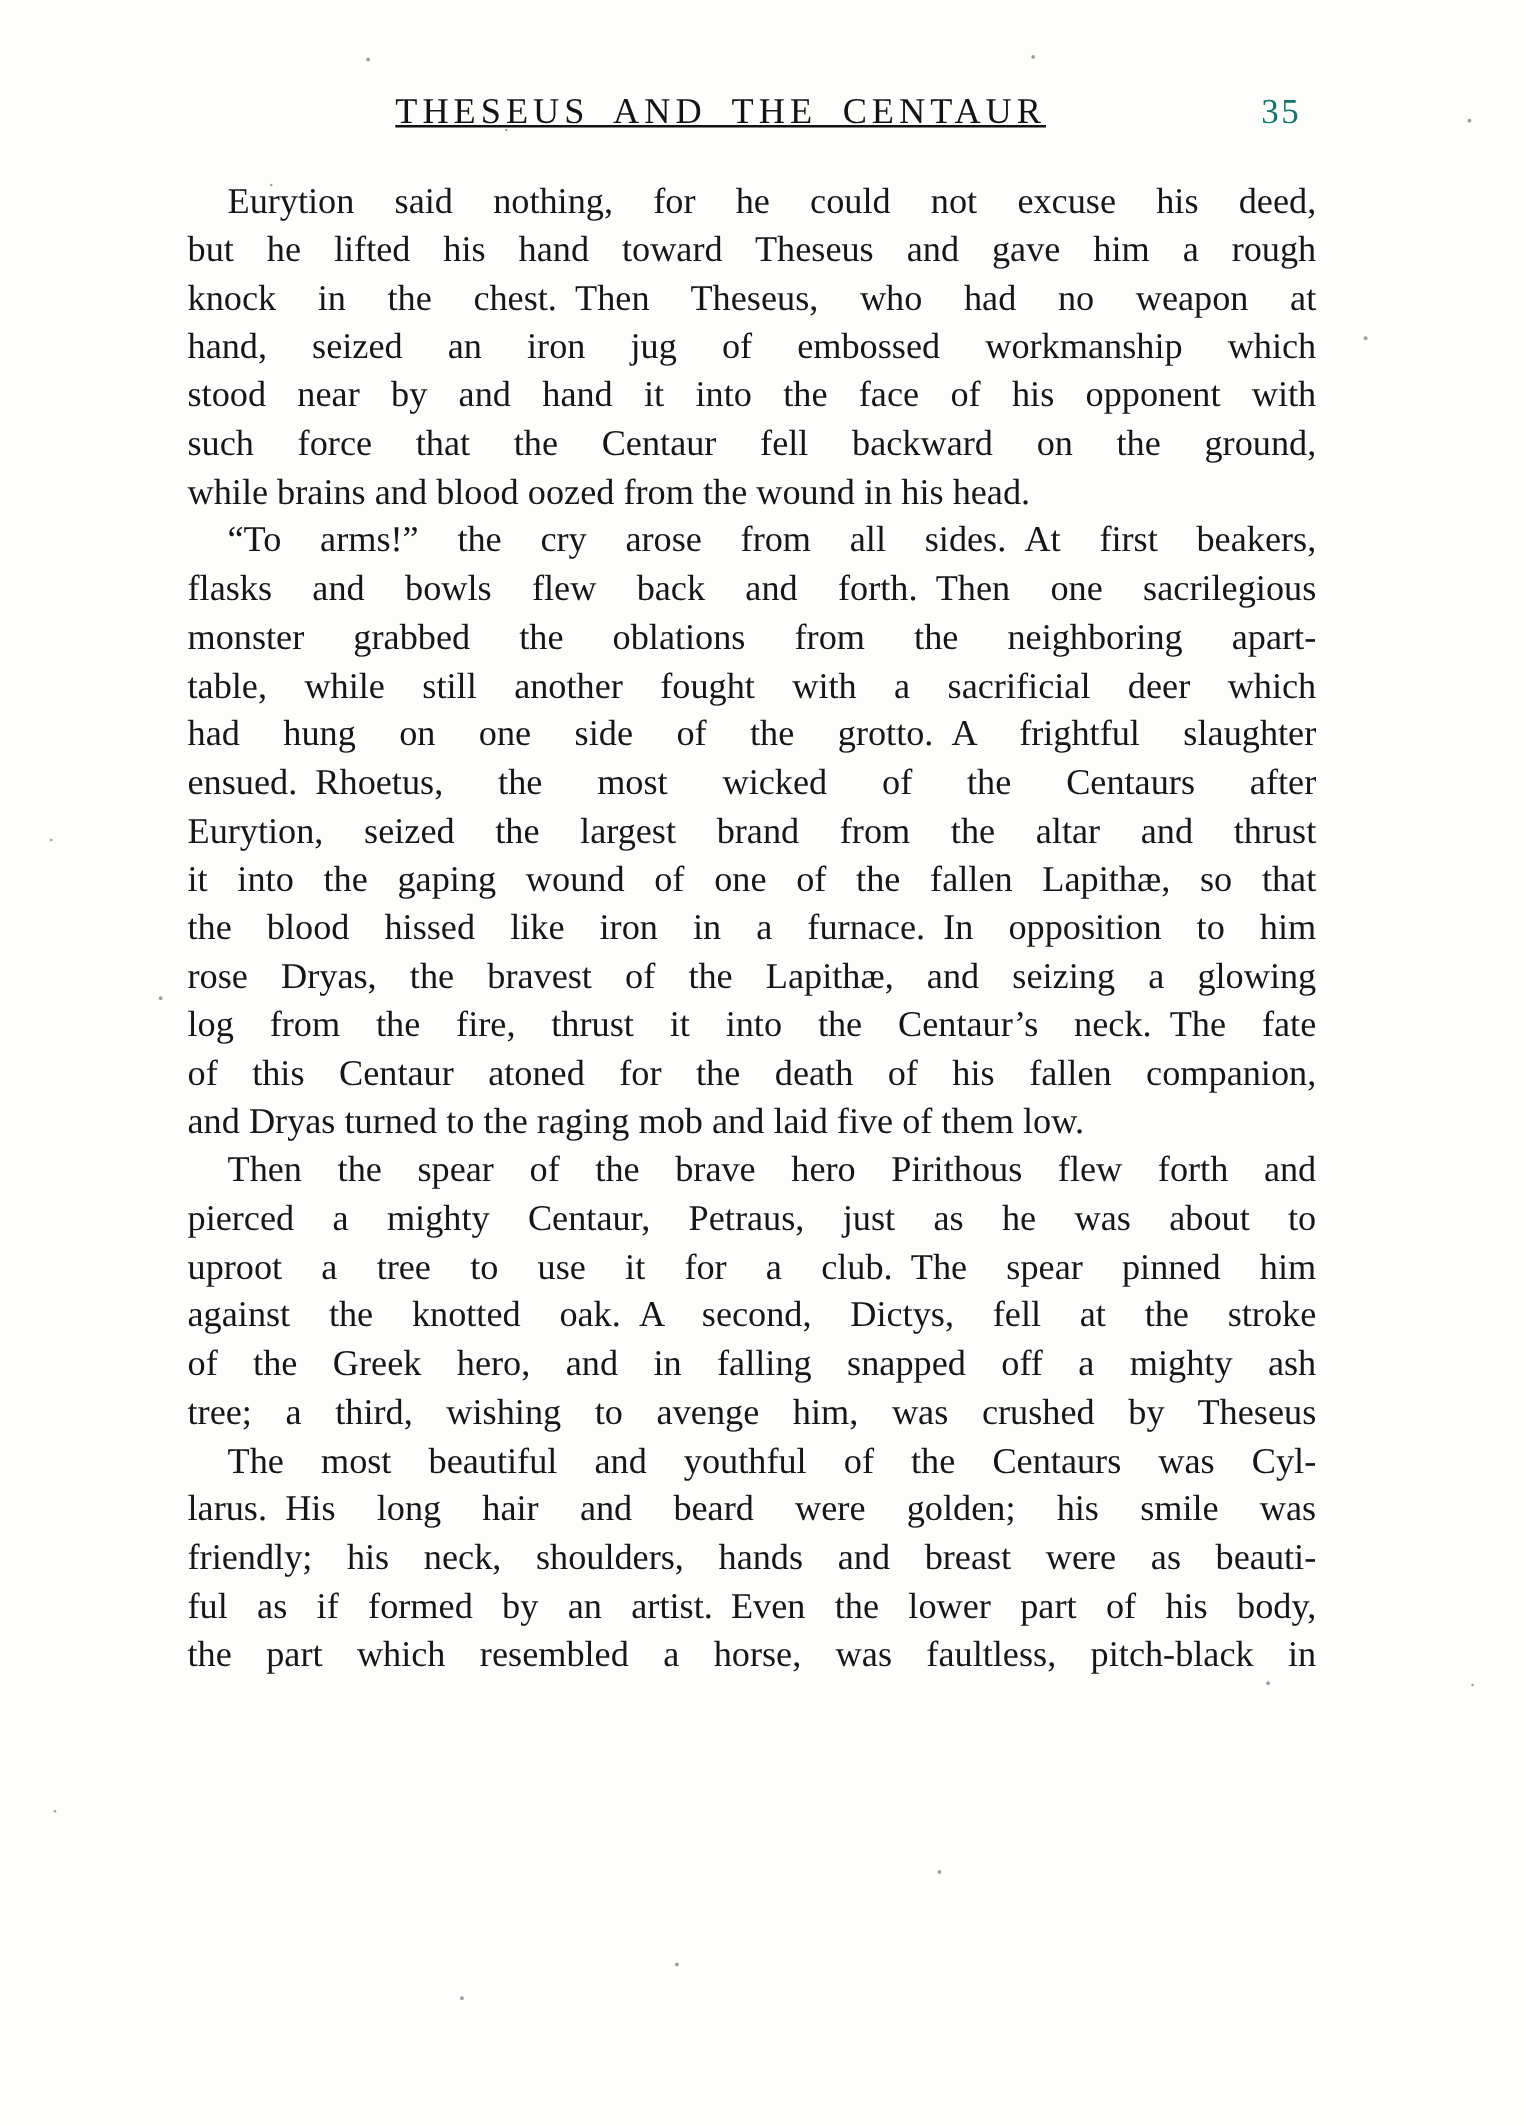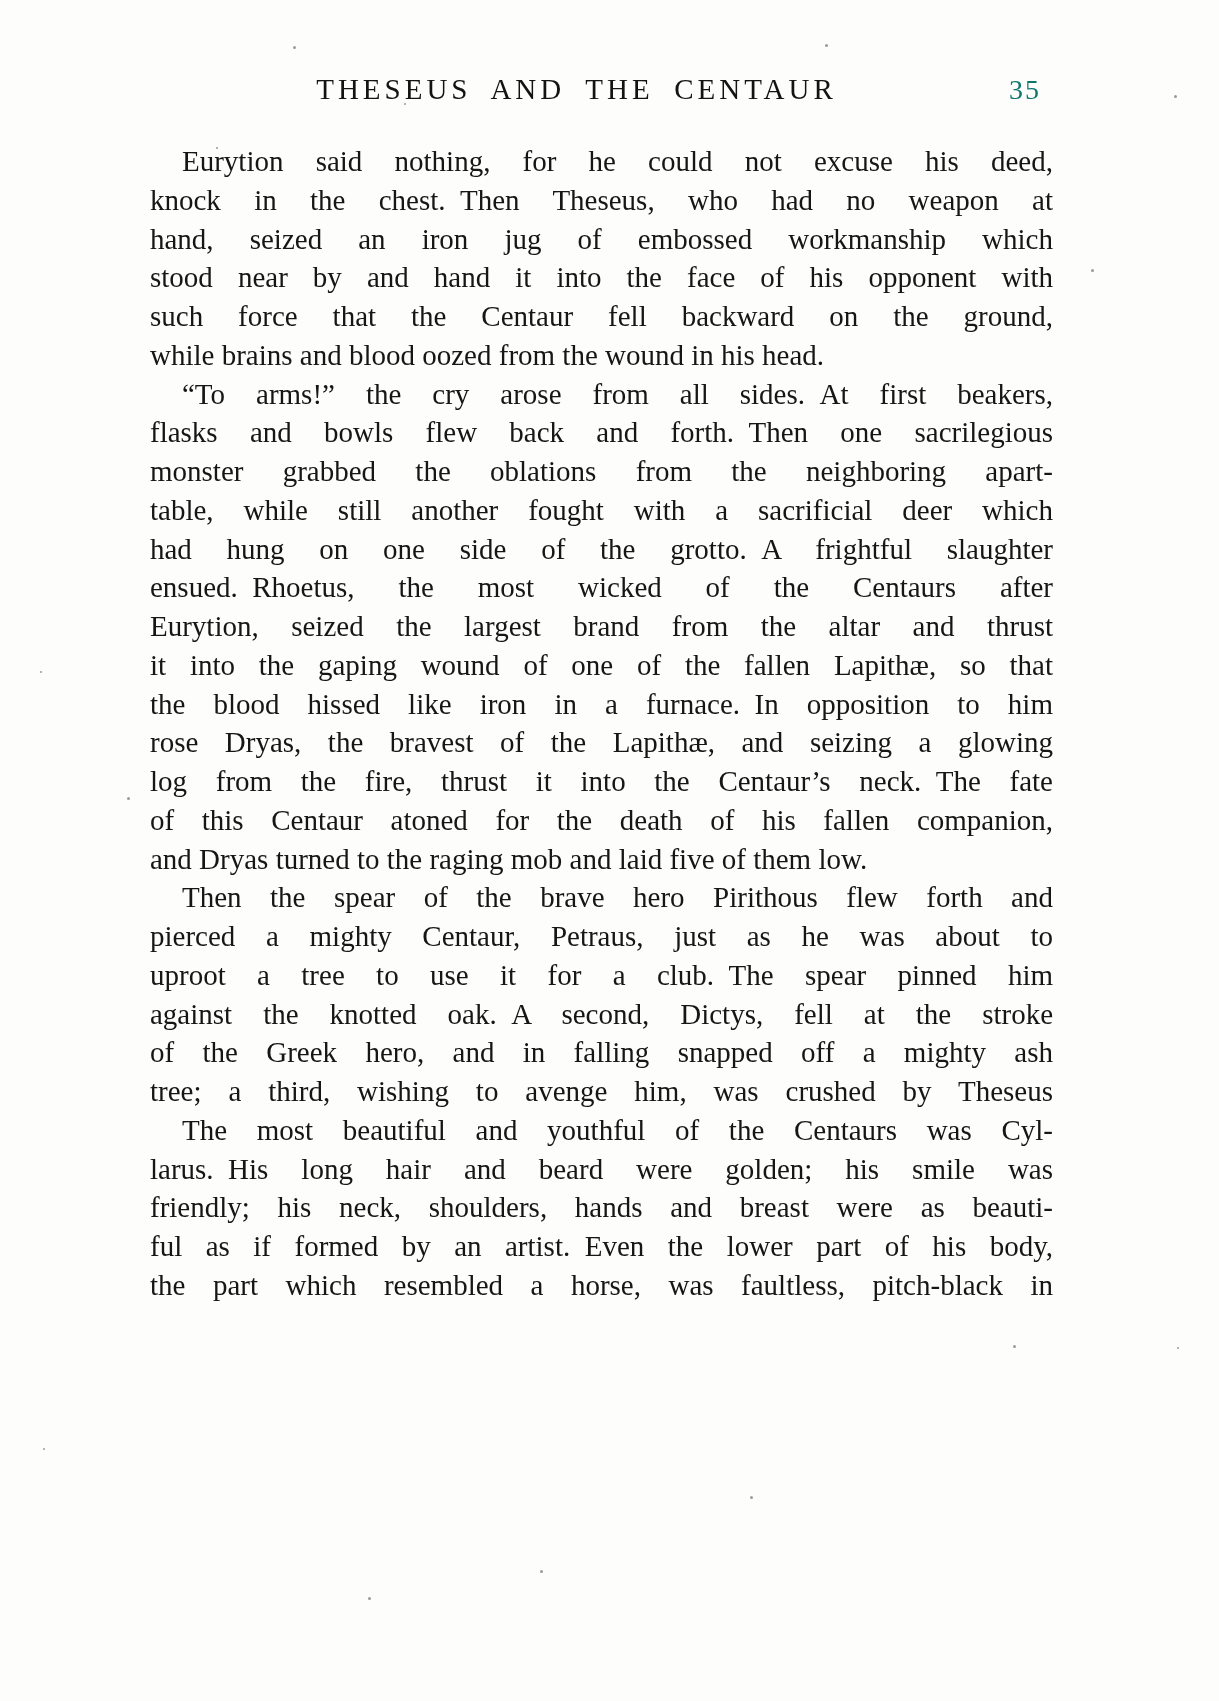--- a/index.html
+++ b/index.html
@@ -23,20 +23,21 @@
     line-height: 29px;
     height: 29px;
   }
   .page-title {
     text-align: center;
     padding-right: 50px;
     font-size: 29px;
     letter-spacing: 4px;
     word-spacing: 0.32em;
     color: #131313;
+    text-decoration: underline;
   }
   .page-number {
     position: absolute;
     right: 12px;
     top: 0;
     font-size: 28px;
     letter-spacing: 2px;
     color: #0f766e;
   }
   .page-text {
@@ -74,20 +75,21 @@
 <div class="page">
 
   <header class="page-header">
     <div class="page-title">THESEUS AND THE CENTAUR</div>
     <div class="page-number">35</div>
   </header>
 
   <main class="page-text">
       <div class="paragraph">
         <div class="line first">Eurytion said nothing, for he could not excuse his deed,</div>
+        <div class="line">but he lifted his hand toward Theseus and gave him a rough</div>
         <div class="line">knock in the chest. Then Theseus, who had no weapon at</div>
         <div class="line">hand, seized an iron jug of embossed workmanship which</div>
         <div class="line">stood near by and hand it into the face of his opponent with</div>
         <div class="line">such force that the Centaur fell backward on the ground,</div>
         <div class="line para-end">while brains and blood oozed from the wound in his head.</div>
       </div>
       <div class="paragraph">
         <div class="line first">“To arms!” the cry arose from all sides. At first beakers,</div>
         <div class="line">flasks and bowls flew back and forth. Then one sacrilegious</div>
         <div class="line">monster grabbed the oblations from the neighboring apart-</div>

